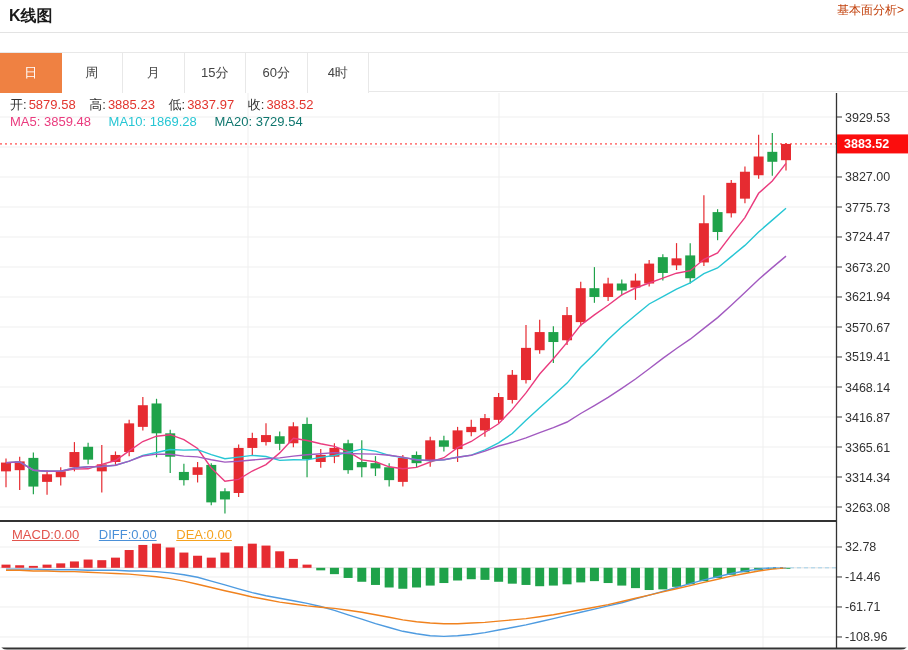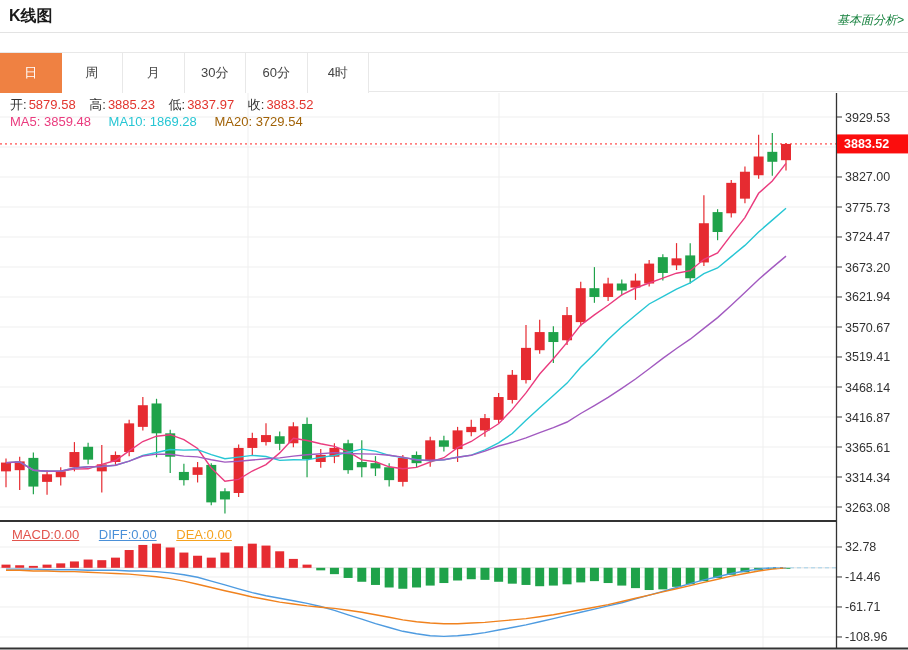--- a/index.html
+++ b/index.html
@@ -1,20 +1,20 @@
 <!DOCTYPE html>
 <html><head>
 <meta charset="utf-8">
 <style>
   html,body{margin:0;padding:0;background:#fff;}
   .page{position:relative;width:908px;height:650px;background:#fff;overflow:hidden;
-        font-family:"Liberation Sans",sans-serif;}
+        font-family:"Liberation Sans",sans-serif;border-radius:7px;}
   .hdr{position:absolute;top:0;left:0;width:908px;height:33px;border-bottom:1px solid #e3e3e3;box-sizing:border-box;}
   .title{position:absolute;left:9px;top:6px;font-size:16px;font-weight:bold;color:#1a1a1a;}
-  .link{position:absolute;right:4px;top:12px;font-size:12px;color:#15803d;text-decoration:none;cursor:pointer;font-style:italic;}
+  .link{position:absolute;right:4px;top:2px;font-size:12px;color:#c2410c;text-decoration:none;cursor:pointer;}
   .tabs{position:absolute;left:0;top:52px;height:40px;width:908px;display:flex;
         border-top:1px solid #e8e8e8;border-bottom:1px solid #e8e8e8;box-sizing:border-box;}
   .tab{width:61.5px;height:40px;line-height:40px;text-align:center;font-size:13px;color:#444;
        border-right:1px solid #e8e8e8;box-sizing:border-box;cursor:pointer;background:#fff;}
   .tab.active{color:#fff;border-right:none;}
   .infoRow{position:absolute;left:10px;top:96px;font-size:13px;color:#333;white-space:nowrap;z-index:3;}
   .infoRow .lbl{color:#333;margin-left:10px;}
   .infoRow .lbl:first-child{margin-left:0;}
   .infoRow .val{color:#e2352e;margin-left:2px;}
   .maRow{position:absolute;left:10px;top:114px;font-size:13px;white-space:nowrap;z-index:3;}
@@ -31,36 +31,36 @@
 <div class="page">
   <div class="hdr">
     <span class="title">K线图</span>
     <a class="link">基本面分析&gt;</a>
   </div>
 
   <div class="tabs" id="tabs">
       <div class="tab active" style="background: rgb(239, 129, 66);">日</div>
       <div class="tab">周</div>
       <div class="tab">月</div>
-      <div class="tab">30分</div>
+      <div class="tab">15分</div>
       <div class="tab">60分</div>
       <div class="tab">4时</div>
     </div>
 
   <div class="infoRow">
     <span class="lbl">开:</span><span class="val">5879.58</span>
     <span class="lbl">高:</span><span class="val">3885.23</span>
     <span class="lbl">低:</span><span class="val">3837.97</span>
     <span class="lbl">收:</span><span class="val">3883.52</span>
   </div>
 
   <div class="maRow">
     <span class="seg" style="color: rgb(234, 59, 126);"><span>MA5:</span> <span>3859.48</span></span>
     <span class="seg" style="color: rgb(39, 198, 212);"><span>MA10:</span> <span>1869.28</span></span>
-    <span class="seg" style="color: #a16207;"><span>MA20:</span> <span>3729.54</span></span>
+    <span class="seg" style="color: #0f766e;"><span>MA20:</span> <span>3729.54</span></span>
   </div>
 
   <div class="macdRow">
     <span class="seg" style="color: rgb(226, 84, 77);">MACD:0.00</span>
     <span class="seg" style="color: rgb(74, 144, 216);">DIFF:0.00</span>
     <span class="seg" style="color: rgb(245, 162, 31);">DEA:0.00</span>
   </div>
 
   <svg id="chart" width="908" height="557" viewBox="0 0 908 557">
       <g>

